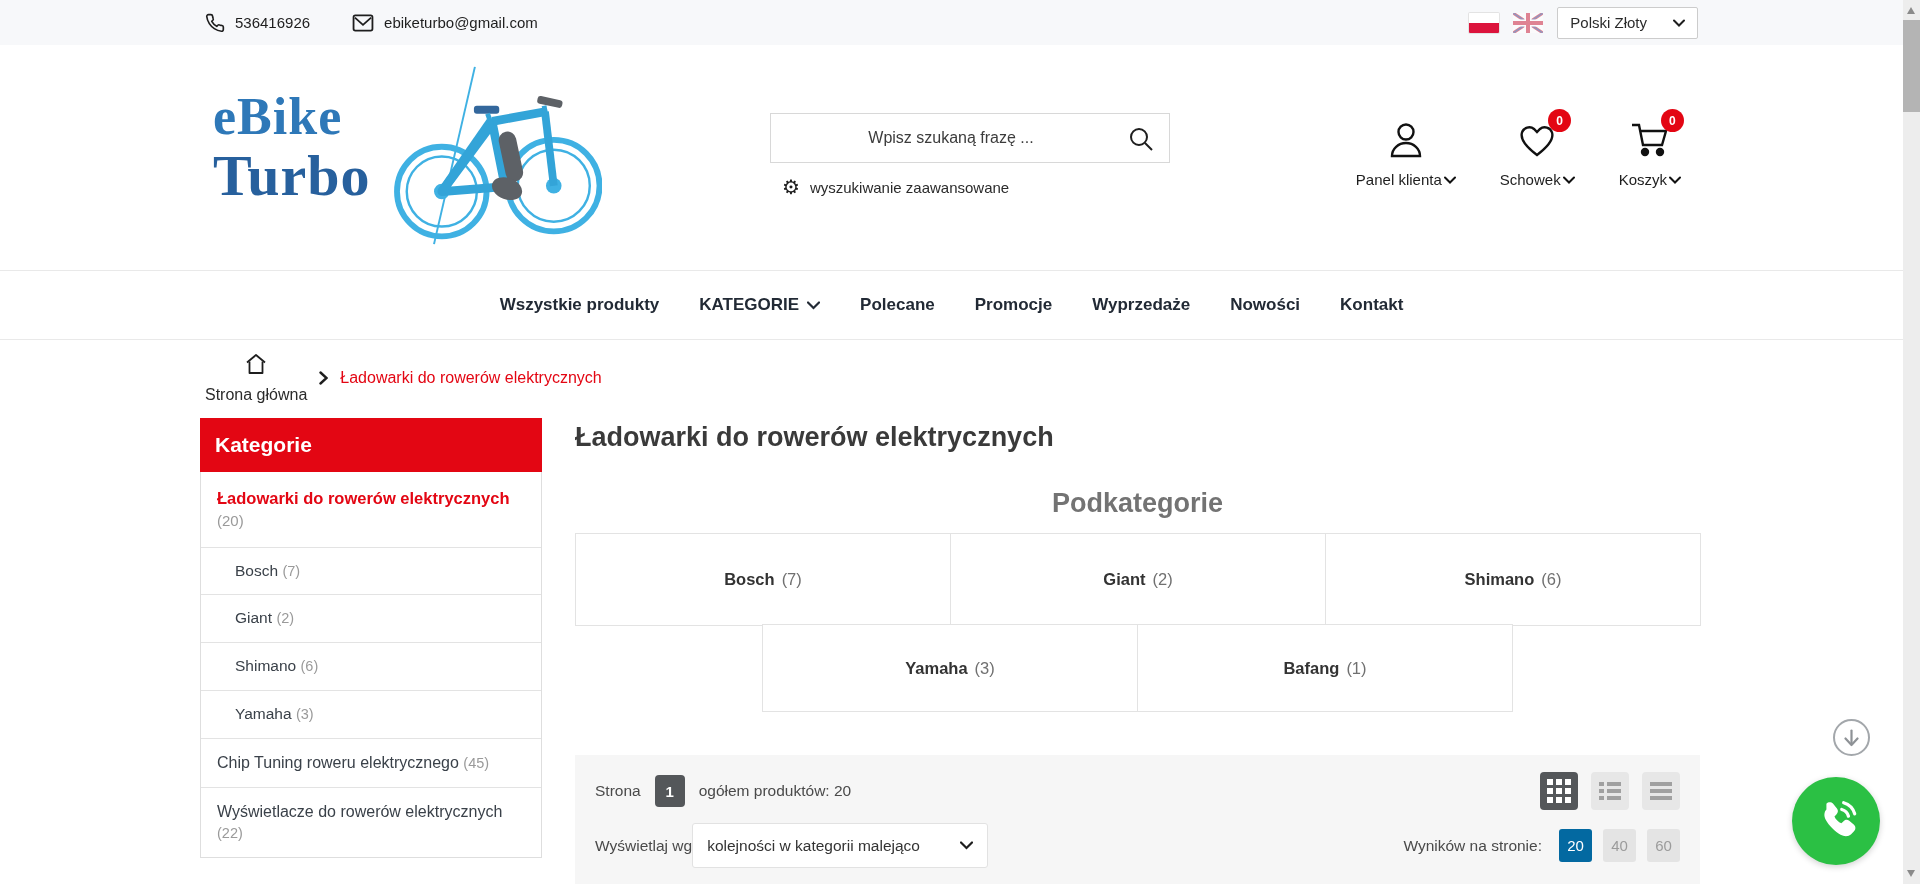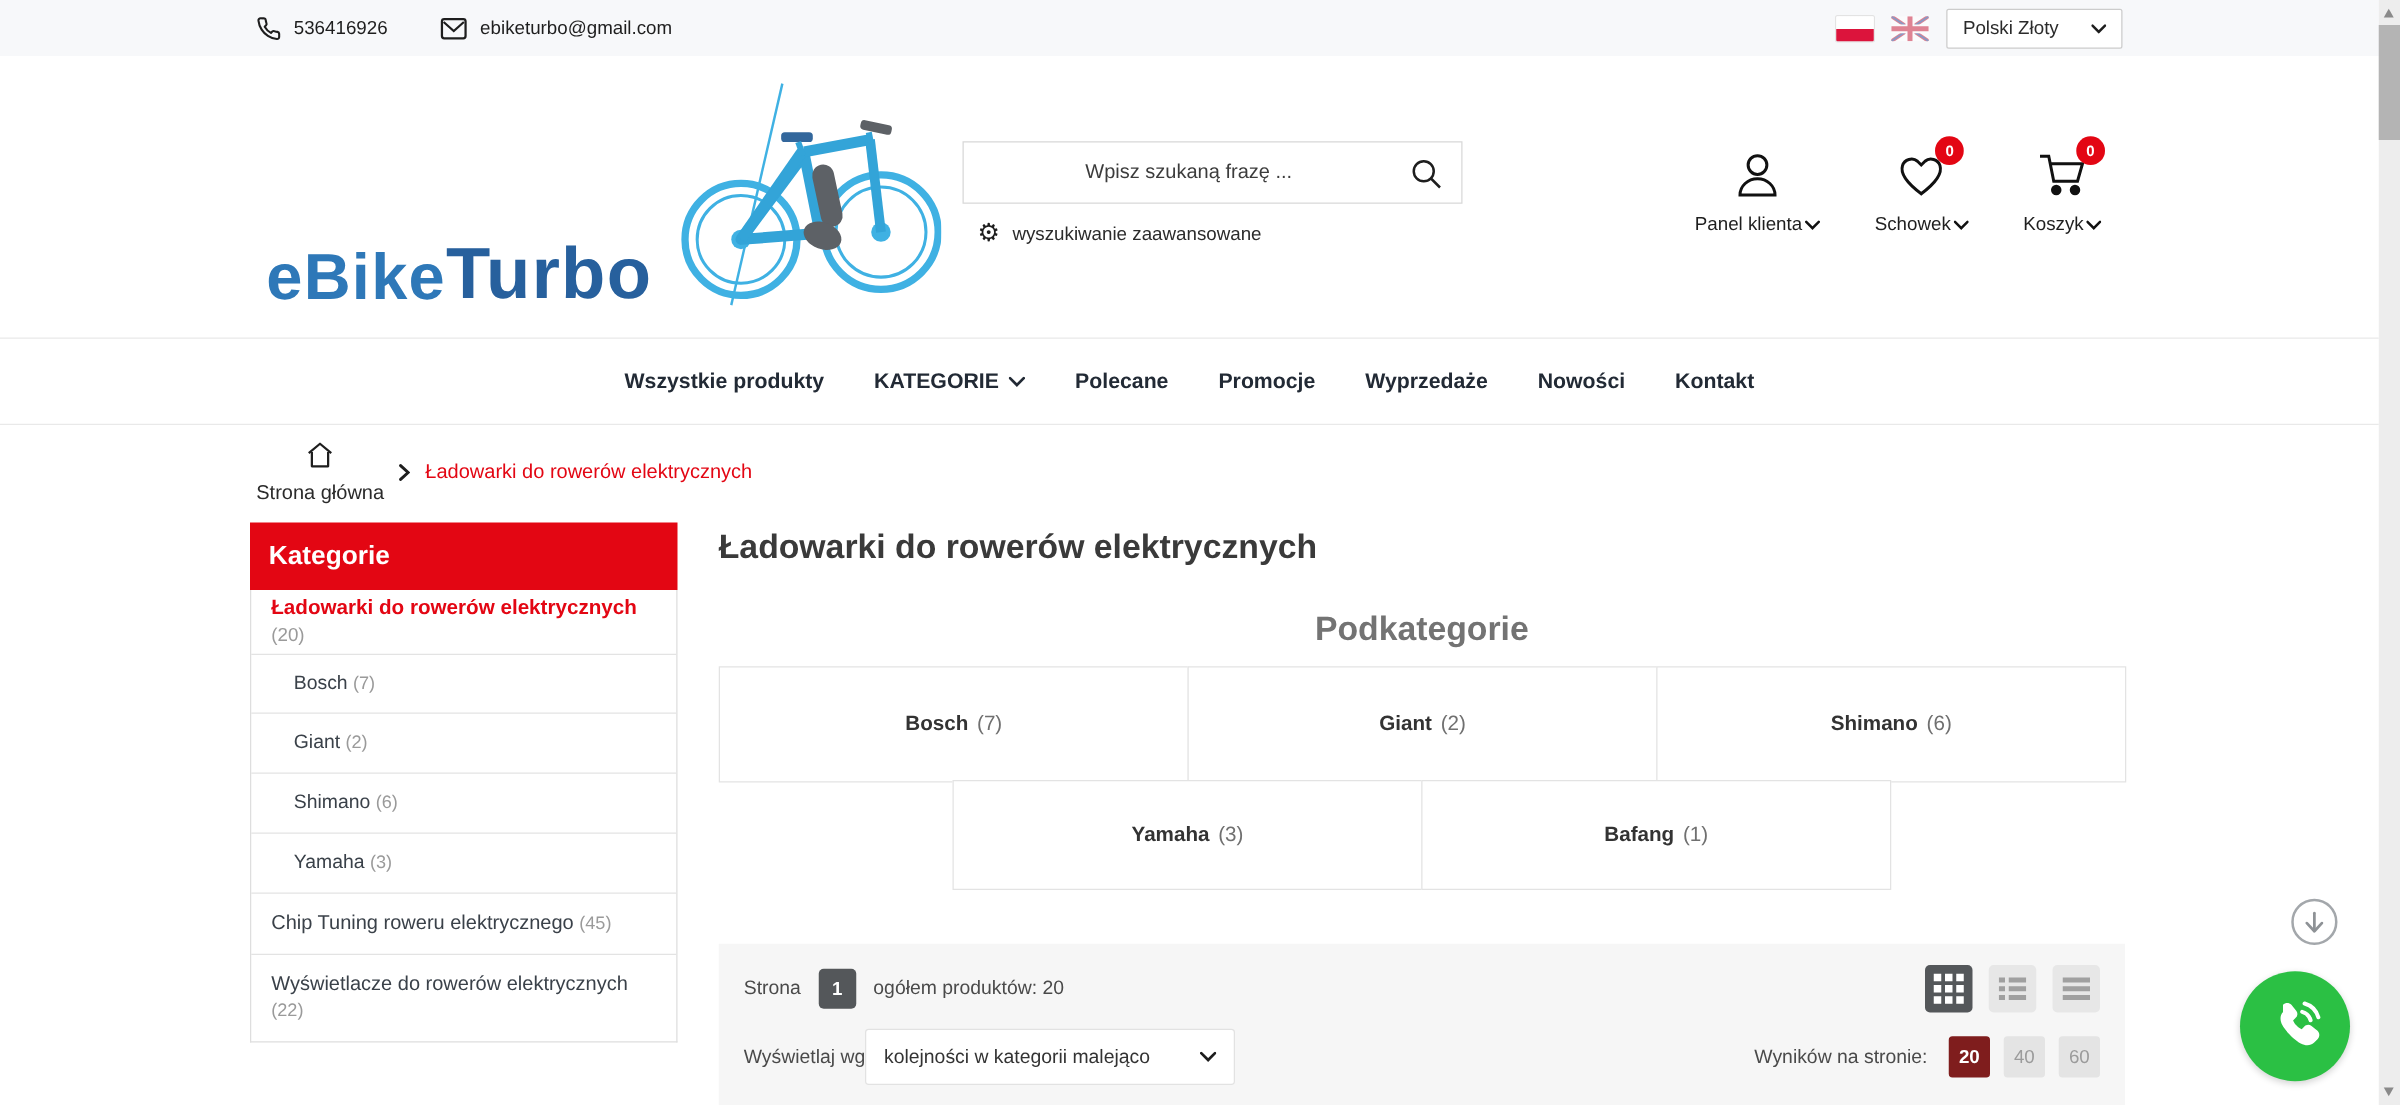--- a/index.html
+++ b/index.html
@@ -16,21 +16,21 @@
   .tb-item + .tb-item { margin-left:42px; }
   .tb-right { margin-left:auto; display:flex; align-items:center; gap:14px; }
   .flag { width:30px; height:20px; display:inline-block; border-radius:1px; cursor:pointer; }
   .flag-pl { background:linear-gradient(#ffffff 50%, #dc143c 50%); box-shadow:0 0 0 1px #e3e3e3; }
   .currency { height:32px; background:#fff; border:1px solid #ccc; border-radius:2px;
               display:flex; align-items:center; gap:26px; padding:0 12px; font-size:15px; cursor:pointer; }
 
   
   #header { left:0; top:45px; width:1903px; height:225px; background:#fff; }
   #logo { position:absolute; left:213px; top:18px; display:flex; cursor:pointer; }
-  .logo-text { display:flex; align-items:flex-end; margin-top:28px; }
+  .logo-text { display:flex; flex-direction:column; margin-top:28px;font-family:Liberation Serif, serif; }
   .logo-l1 { font-size:52px; font-weight:700; color:#2e78b8; letter-spacing:1px; line-height:1; }
   .logo-l2 { font-size:58px; font-weight:700; color:#27609d; letter-spacing:1px; line-height:1; margin-top:4px; }
   #search-wrap { position:absolute; left:770px; top:68px; width:400px; }
   #search-input { width:400px; height:50px; border:1px solid #d8d8d8; background:#fff;
                   font-size:16px; padding:0 52px 0 14px; color:#333; outline:none;
                   font-family:"Liberation Sans", sans-serif;text-align:center; }
   #search-input::placeholder { color:#3c3c3c; opacity:1; }
   #search-btn { position:absolute; right:8px; top:9px; width:34px; height:34px; border:0; background:none; cursor:pointer; }
   #adv-search { position:absolute; left:12px; top:64px; display:flex; align-items:center; gap:10px;
                 font-size:15px; color:#2b2b2b; cursor:pointer; }
@@ -56,21 +56,21 @@
   #bc-current { color:#e30613; }
 
   
   #sidebar { left:200px; top:418px; width:342px; }
   #sb-title { height:54px; background:#e30613; color:#fff; font-size:21px; font-weight:700;
               display:flex; align-items:center; padding-left:15px; }
   #sb-list { border:1px solid #dedede; border-top:0; background:#fff; }
   .sb-item { padding:13px 16px; border-bottom:1px solid #e3e3e3; font-size:16px; color:#3a4149;
              line-height:1.35; cursor:pointer; }
   .sb-item:last-child { border-bottom:0; }
-  .sb-item.active { font-weight:700; color:#e30613; font-size:16.5px; padding:3px 16px; }
+  .sb-item.active { font-weight:700; color:#e30613; font-size:16.5px; padding:15px 16px; }
   .sb-item.child { padding-left:34px; font-size:15.5px; }
   .sb-count { color:#9a9a9a; font-weight:400; font-size:14.5px; }
   .sb-item.active .sb-count { font-size:15px; }
 
   
   #main-title { left:575px; top:422px; font-size:27px; font-weight:700; color:#3a3a3a; }
   #subcat-heading { left:575px; top:488px; width:1125px; text-align:center;
                     font-size:27px; font-weight:700; color:#737373; }
   .subrow { left:575px; display:flex; }
   #subrow1 { top:533px; }
@@ -97,21 +97,21 @@
   .vbtn.active { background:#54575a; }
   .grid9 { display:grid; grid-template-columns:repeat(3,6px); grid-auto-rows:6px; gap:3px; }
   .grid9 span { background:#fff; }
   .sort-select { margin-left:0; width:296px; height:45px; background:#fff; border:1px solid #e2e2e2;
                  border-radius:3px; display:flex; align-items:center; padding:0 14px; gap:12px;
                  font-size:15.5px; color:#333; cursor:pointer; }
   .sort-select .sv { flex:1; }
   .pp-group { margin-left:auto; display:flex; align-items:center; gap:11px; }
   .ppbtn { width:33px; height:33px; border-radius:3px; border:0; font-size:15px; cursor:pointer;
            background:#e4e4e4; color:#9b9b9b; font-family:"Liberation Sans", sans-serif; }
-  .ppbtn.active { background:#7f1d1d; color:#fff; font-weight:700; }
+  .ppbtn.active { background:#0369a1; color:#fff; font-weight:400; }
   .pp-label { margin-right:6px; }
 
   
   #scrolldown { left:1833px; top:719px; width:37px; height:37px; border-radius:50%;
                 border:2px solid #a3a7ab; background:#fff; display:flex; align-items:center;
                 justify-content:center; cursor:pointer; }
   #phone-fab { left:1792px; top:777px; width:88px; height:88px; border-radius:50%;
                background:#2bc044; display:flex; align-items:center; justify-content:center;
                cursor:pointer; box-shadow:0 2px 6px rgba(0,0,0,.18); }
 

